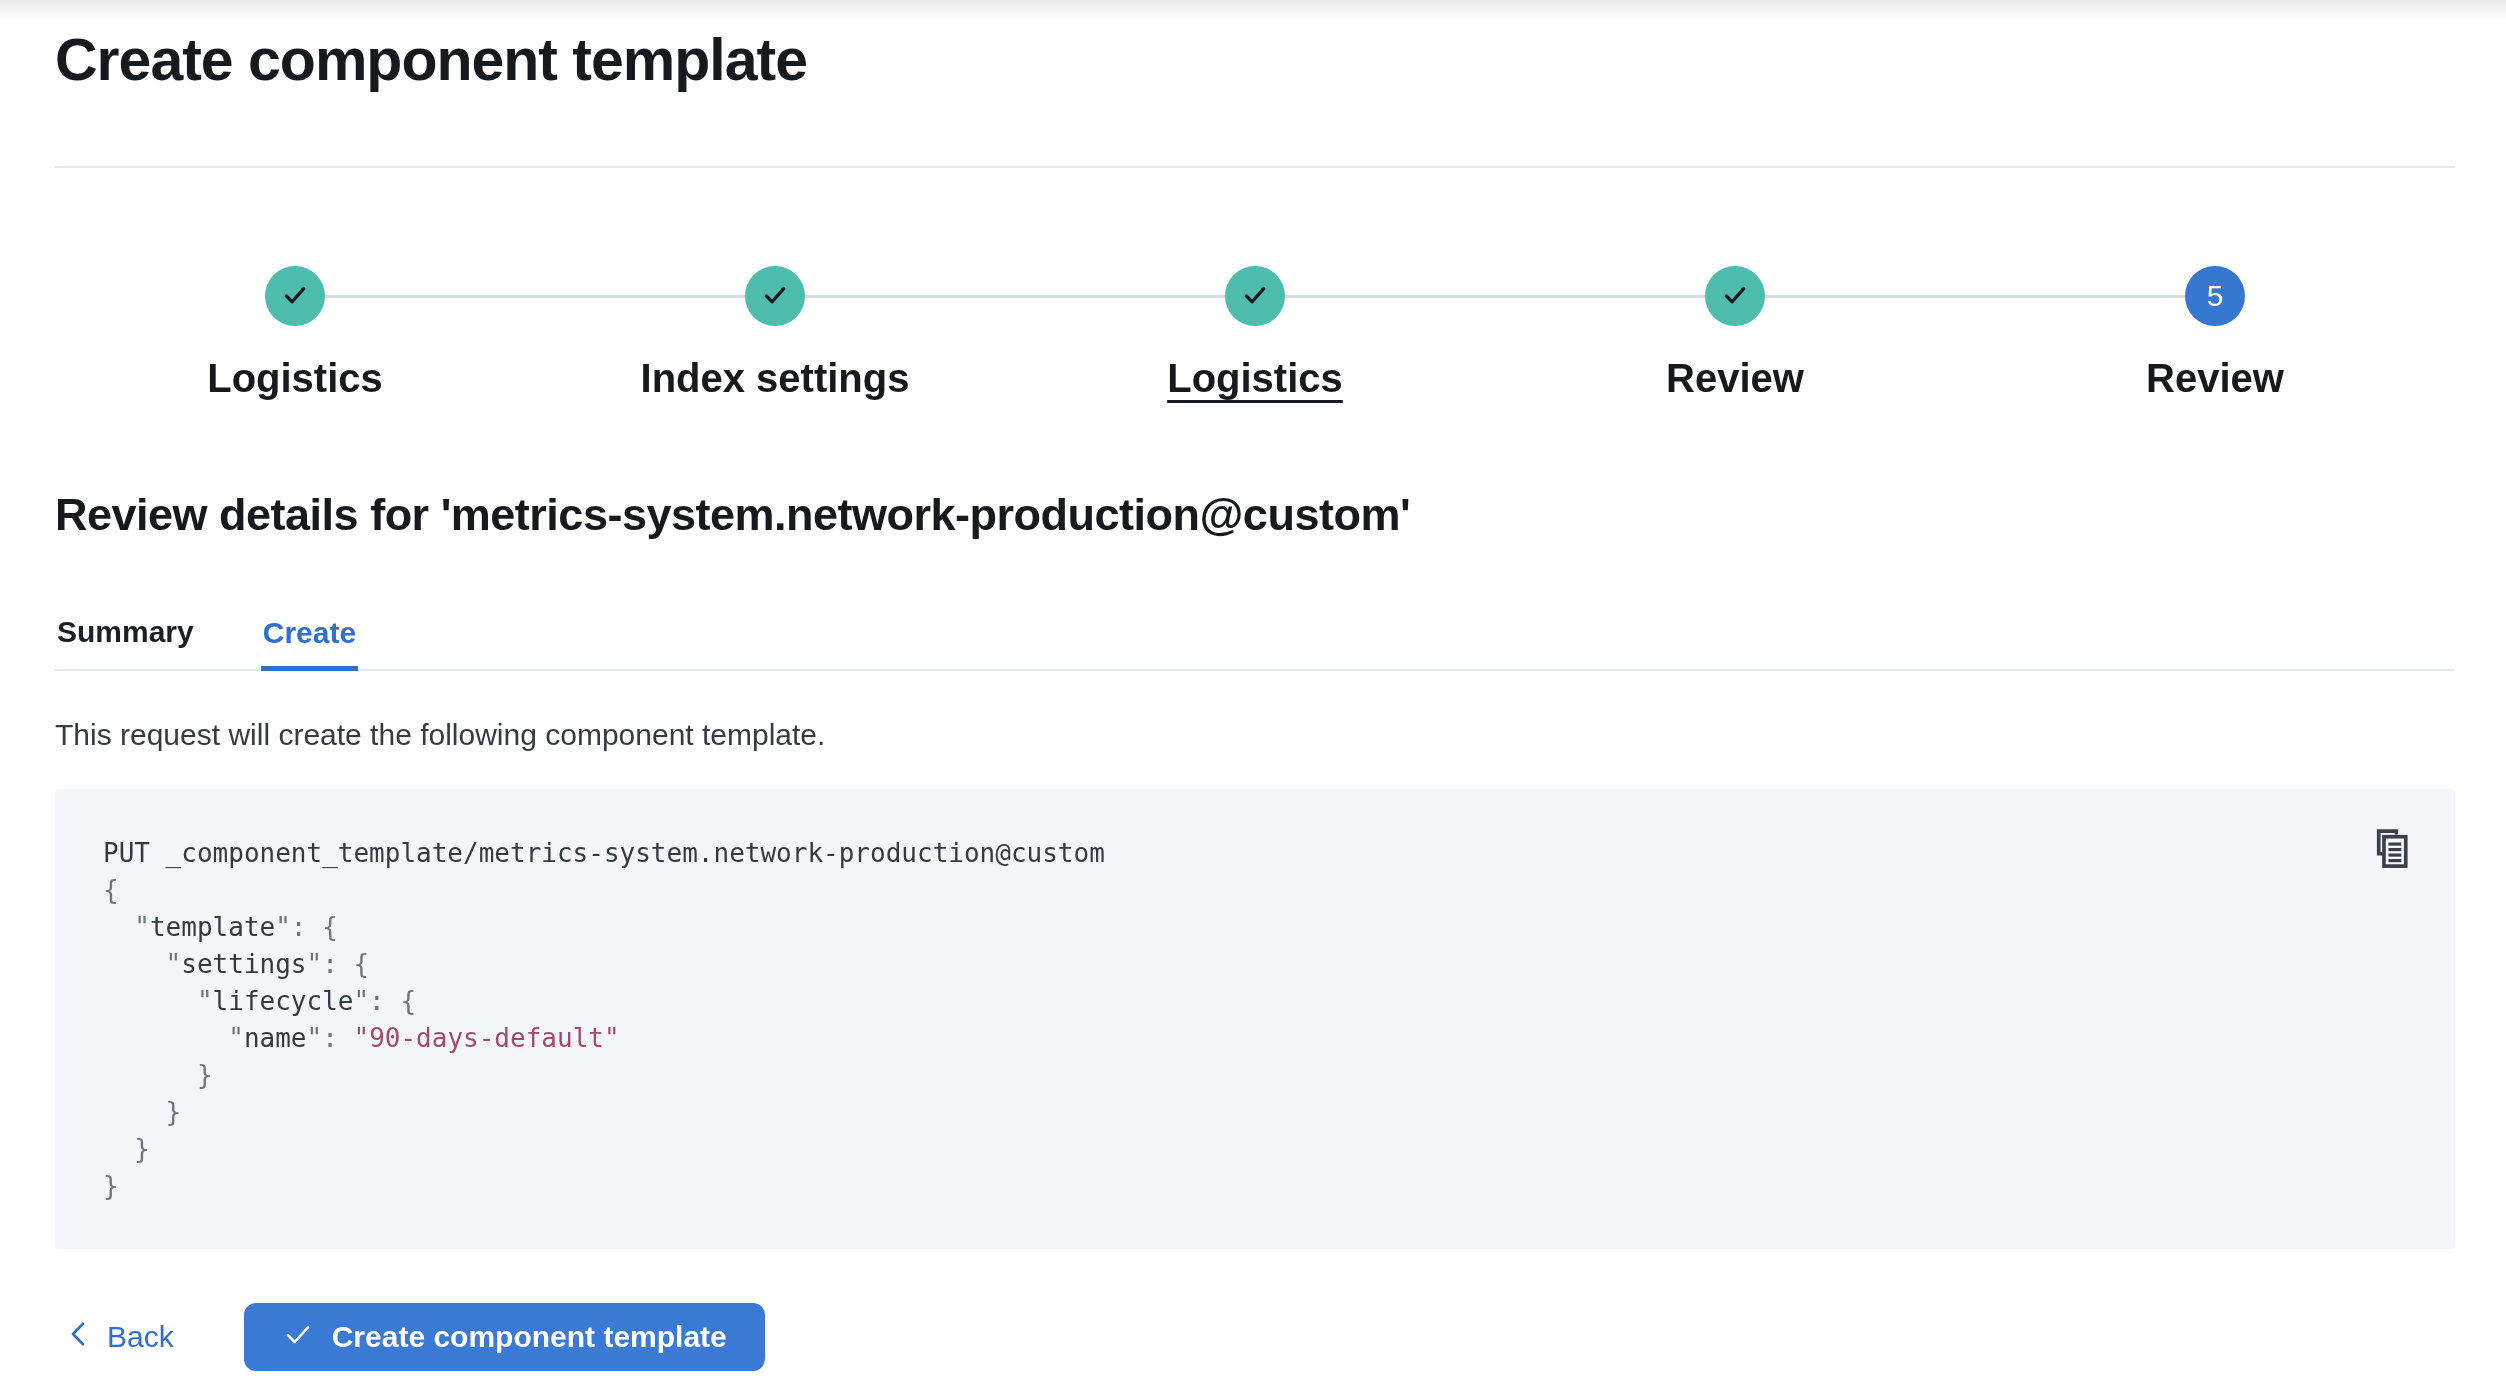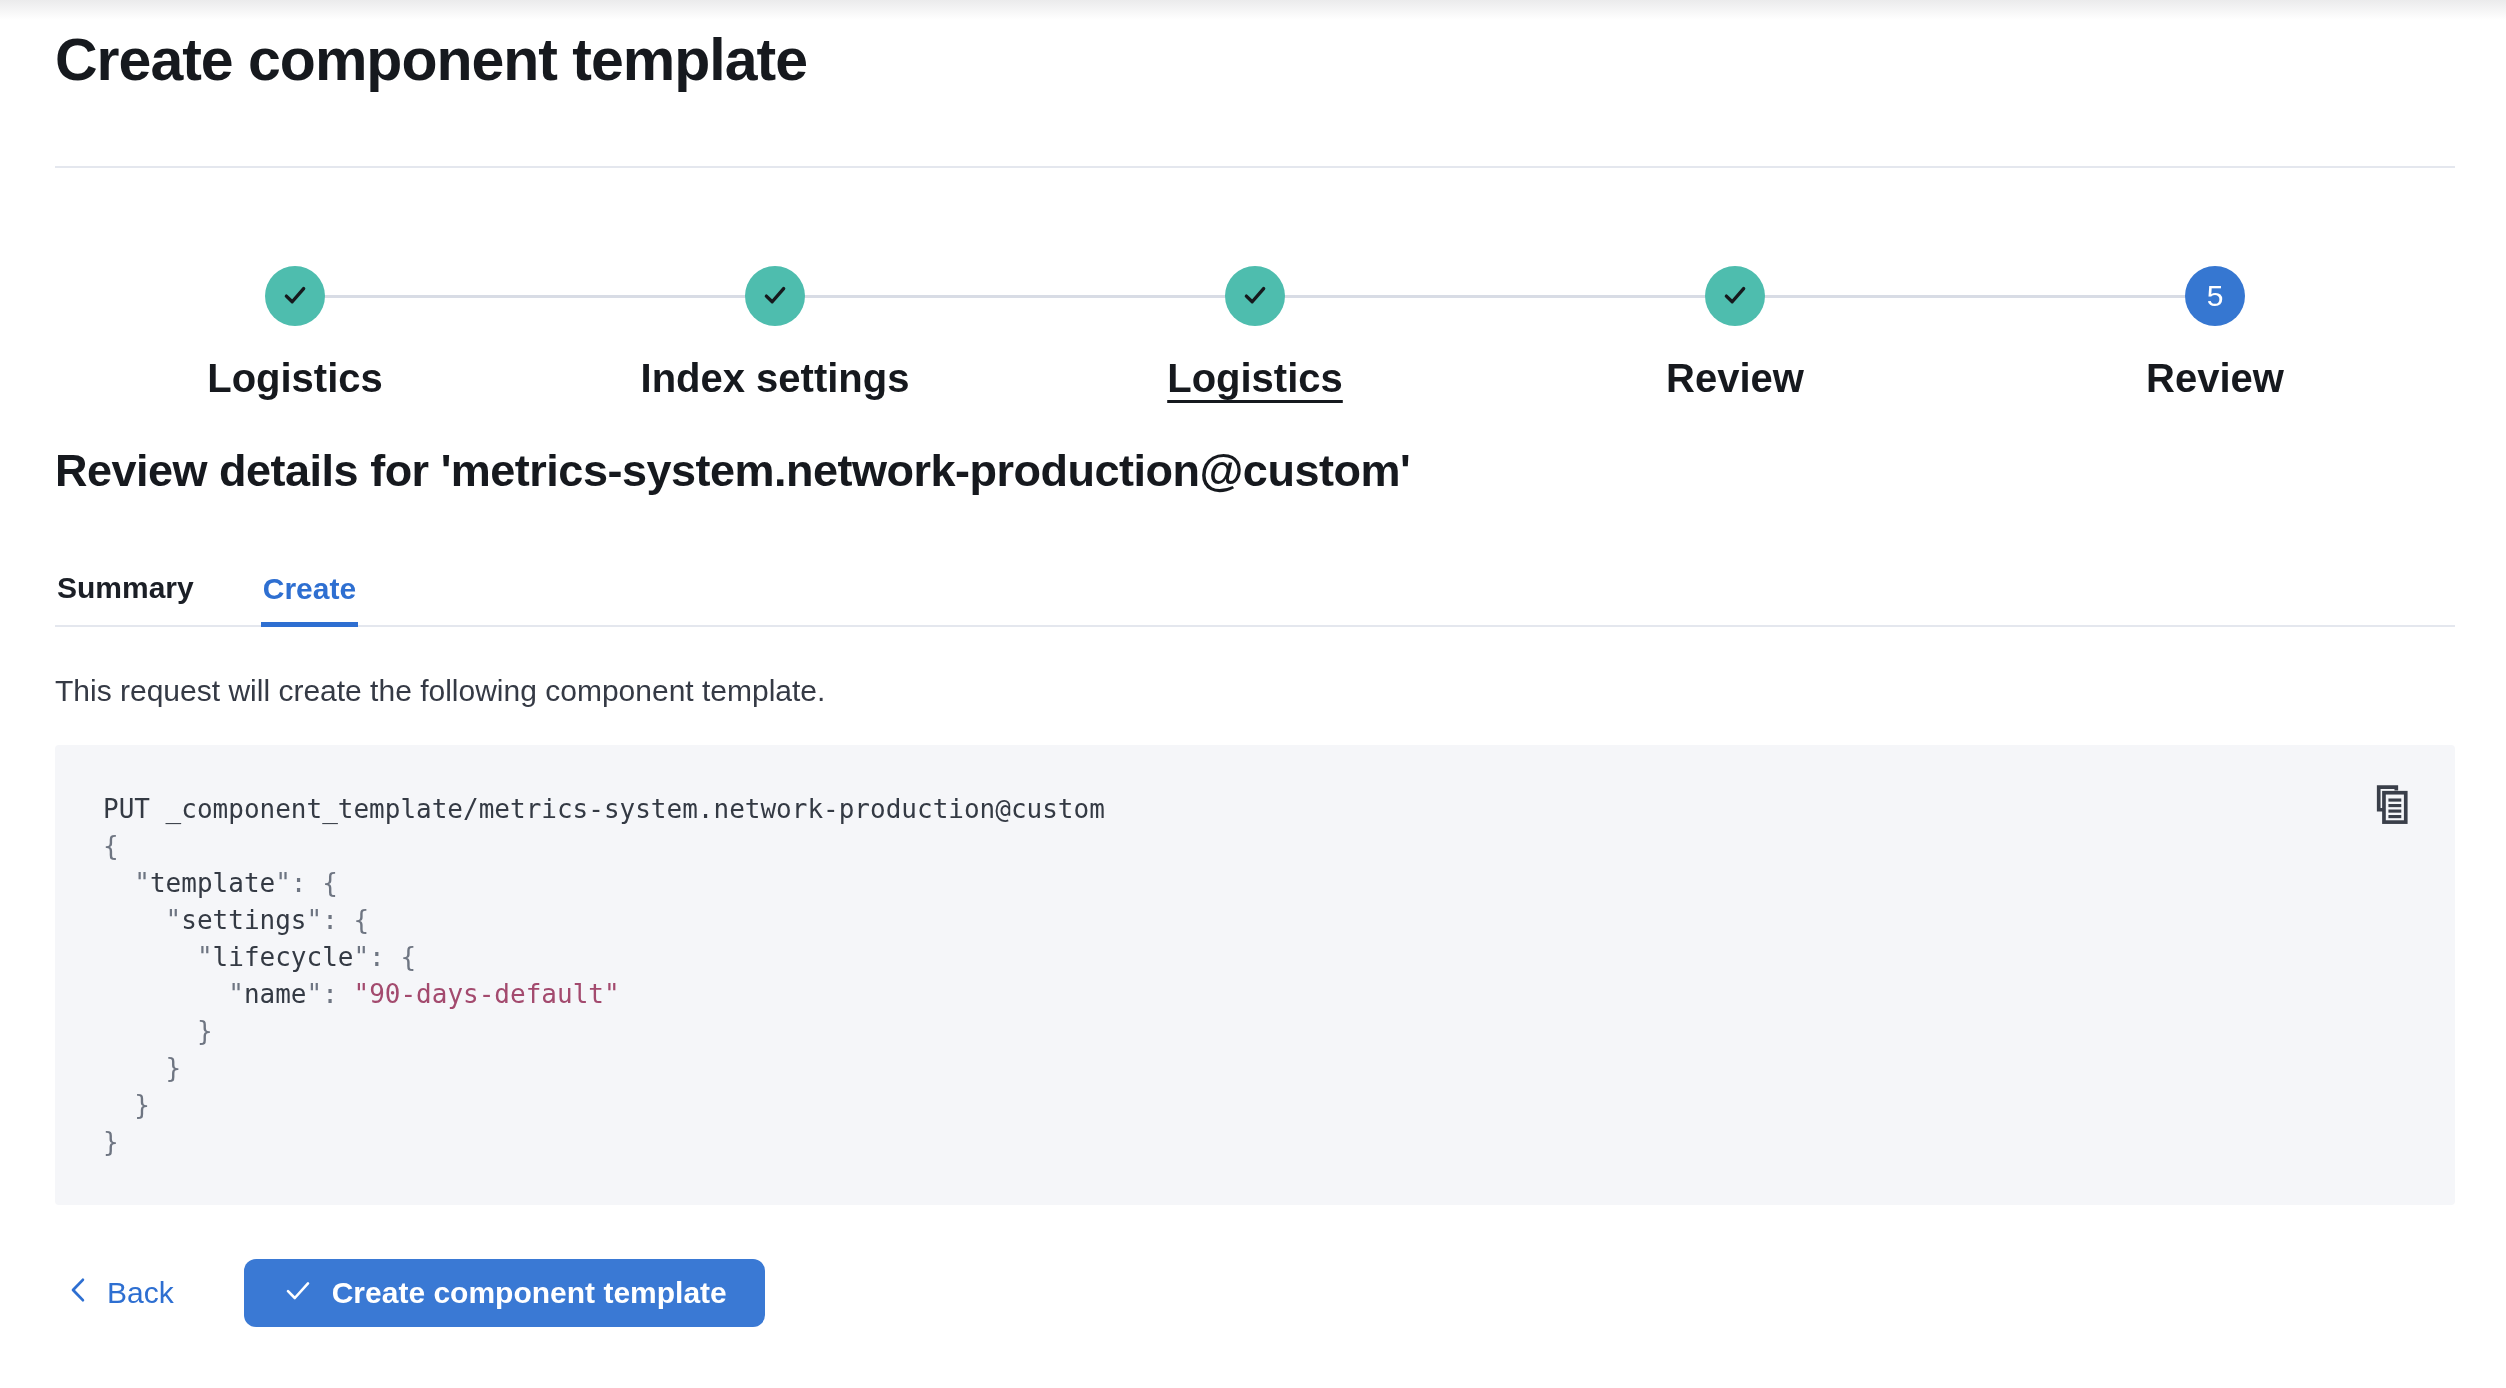--- a/index.html
+++ b/index.html
@@ -21,21 +21,21 @@
   .step-circle { width:60px; height:60px; border-radius:50%; display:flex;
                  align-items:center; justify-content:center; z-index:1; }
   .step-circle.complete { background:#4ebdae; }
   .step-circle.current  { background:#3677d1; }
   .step-number { color:#ffffff; font-size:30px; font-weight:500; font-family:"Liberation Sans",sans-serif; }
   .step-label { margin-top:30px; font-size:40px; font-weight:700; color:#16191e;
                 font-family:"Liberation Sans",sans-serif; }
   .step-label.underlined { text-decoration:underline; text-decoration-thickness:3px; text-underline-offset:8px; }
 
   
-  .review-heading { margin-top:44px; font-size:45px; font-weight:700; letter-spacing:-0.5px; color:#16191e; }
+  .review-heading { margin-top:88px; font-size:45px; font-weight:700; letter-spacing:-0.5px; color:#16191e; }
 
   
   .tab-bar { margin-top:74px; display:flex; gap:65px; border-bottom:2px solid #e4e7ee; }
   .tab { background:none; border:none; cursor:pointer; font-family:"Liberation Sans",sans-serif;
          font-size:30px; font-weight:700; color:#1b1f26; padding:0 2px 20px 2px; line-height:34px; }
   .tab.active { color:#2e6fd1; border-bottom:5px solid #2e6fd1; margin-bottom:-2px; padding-bottom:15px; }
 
   
   .intro { margin-top:46px; font-size:30px; color:#353a45; line-height:36px; }
 

